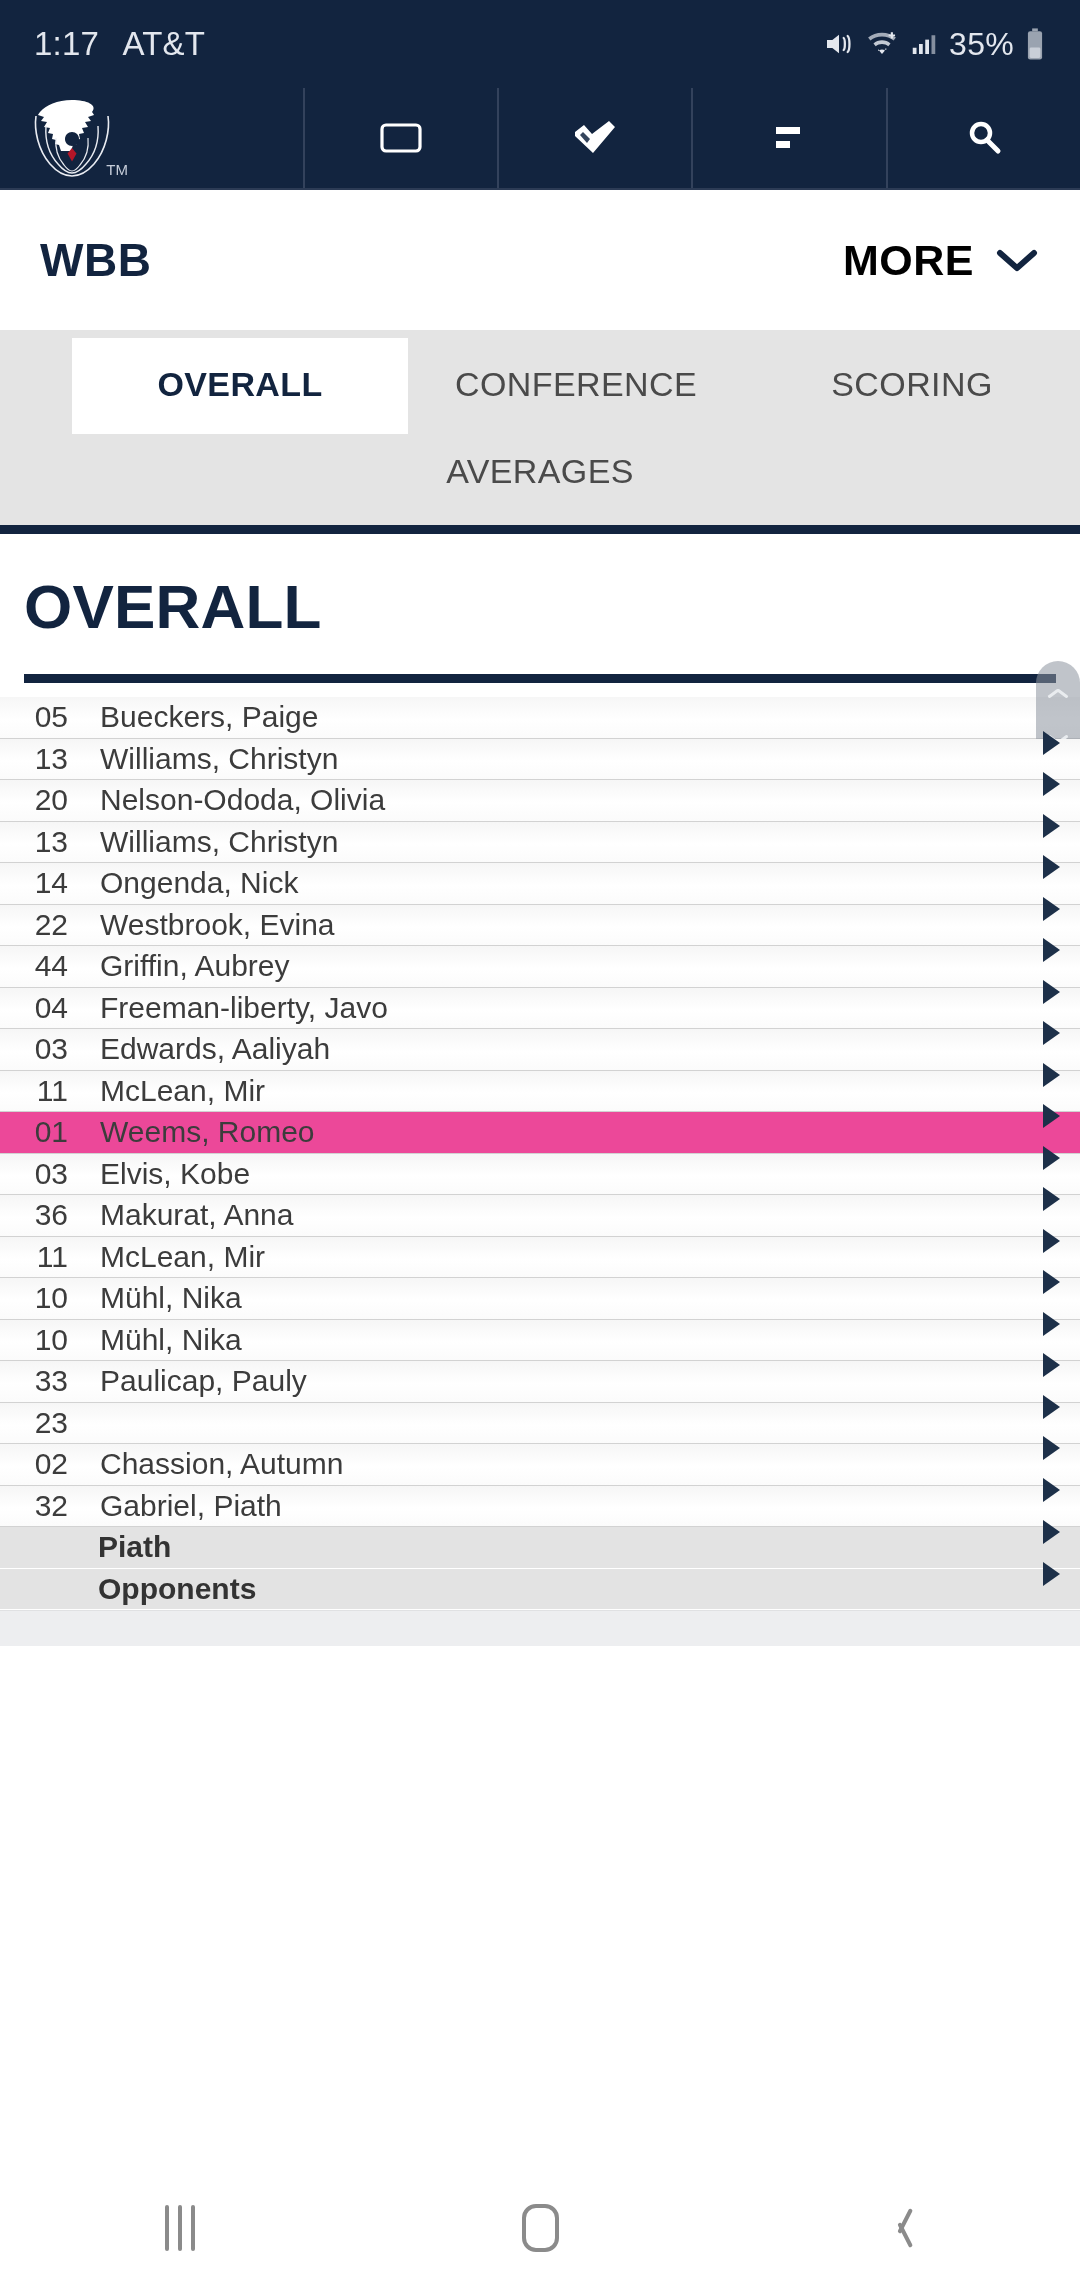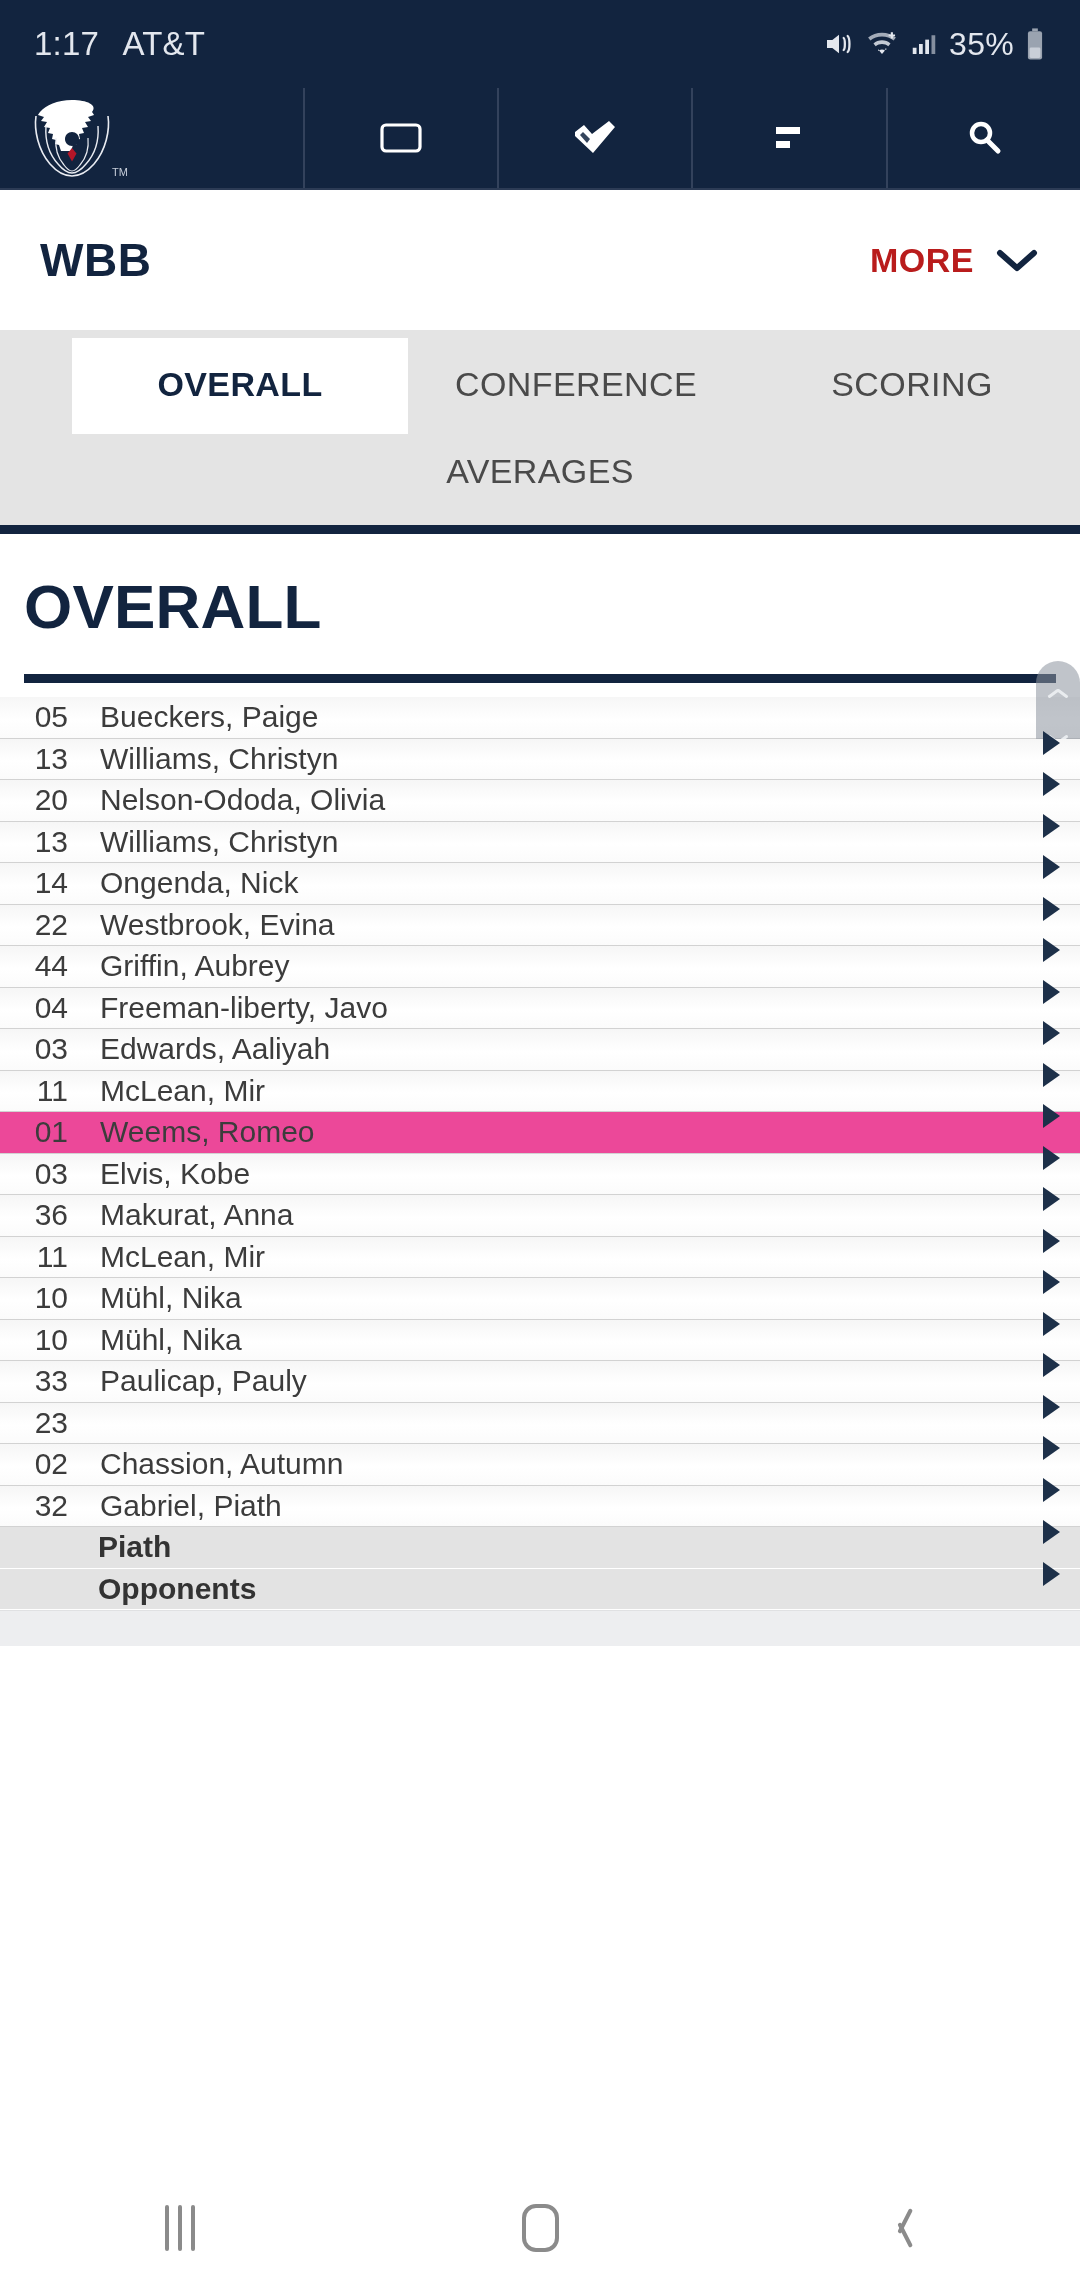--- a/index.html
+++ b/index.html
@@ -29,35 +29,35 @@
     display:flex; align-items:stretch;
     border-bottom: 2px solid #2c3b55;
   }
   .appnav-cell {
     flex: 1 1 0; display:flex; align-items:center; justify-content:center;
     border-left:2px solid #33425c;
   }
   .appnav-cell.logo { flex: 1.45 1 0; border-left:none; justify-content:flex-start; padding-left:24px; }
 
   .husky { position:relative; width:96px; height:84px; }
-  .tm { position:absolute; right:-8px; bottom:2px; font-size:11px; color:#c6cdd9; }
+  .tm { position:absolute; right:-8px; bottom:2px; font-size:15px; color:#c6cdd9; }
 
   
   .wbbbar {
     height: 140px; background:#fff;
     display:flex; align-items:center; justify-content:space-between;
     padding: 0 40px;
     text-align: right;
   }
   .wbb-title {
     font-size: 46px; font-weight: 800; color:#12243F;
     letter-spacing:.5px;
   }
   .more-wrap { display:flex; align-items:center; gap:20px; cursor:pointer; }
-  .more-label { font-size:34px; font-weight:800; color:#b91c1c; letter-spacing:.5px; }
+  .more-label { font-size:43px; font-weight:800; color:#000000; letter-spacing:.5px; }
 
   
   .tabs {
     background:#e4e4e4; position:relative;
     padding-top: 8px; padding-bottom: 8px;
     border-bottom: 9px solid #12243F;
   }
   .tabrow { display:flex; }
   .tab {
     flex: 1 1 0; text-align:center;

